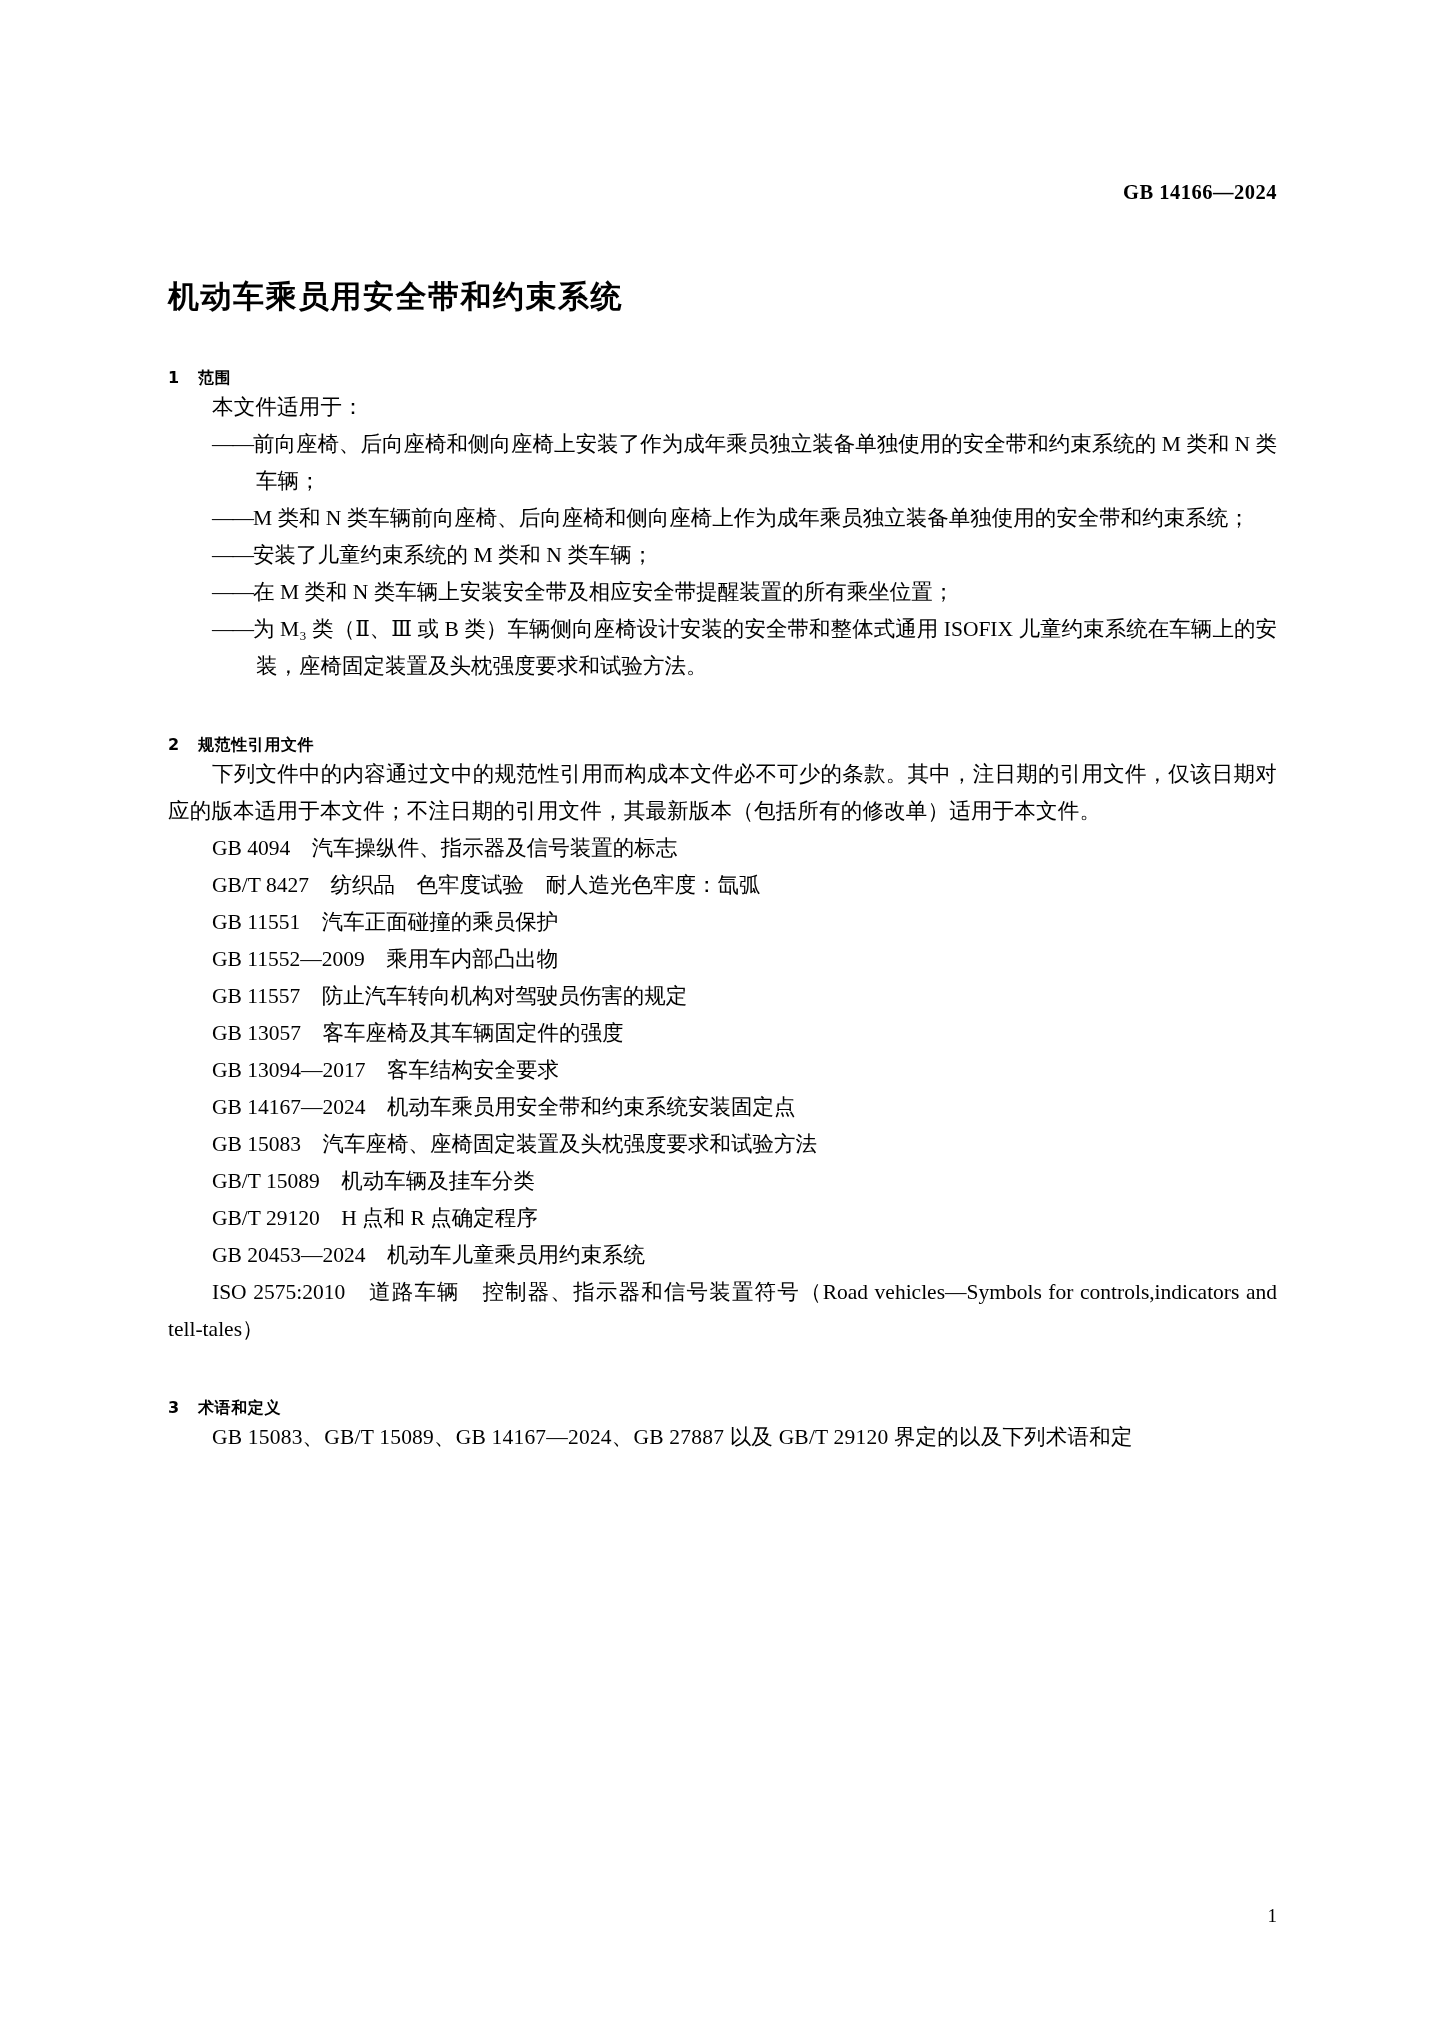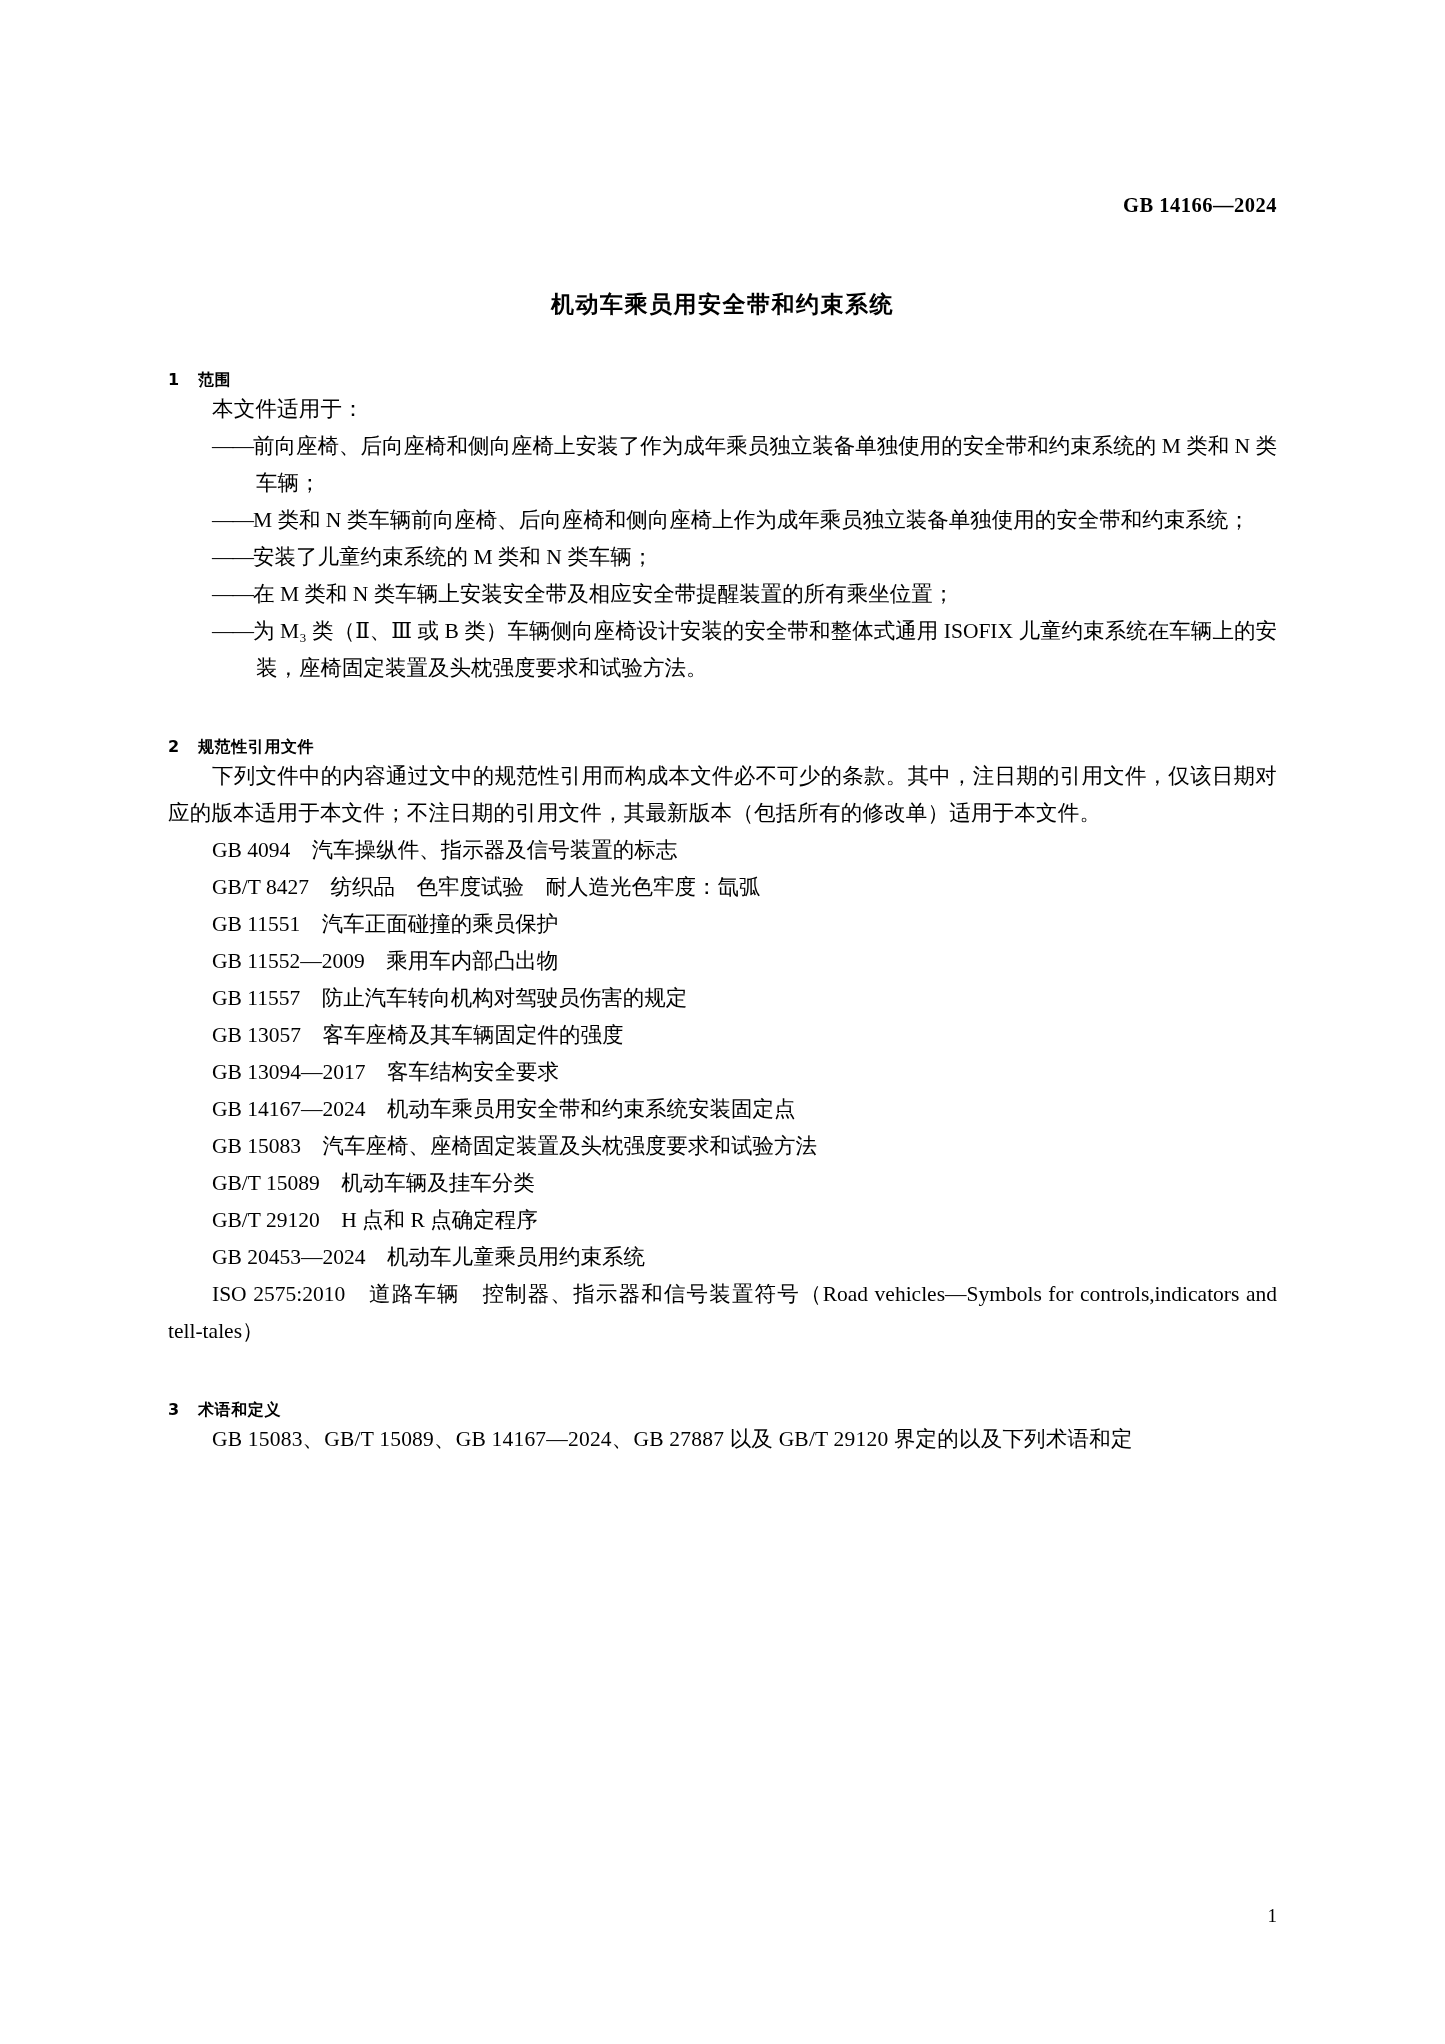--- a/index.html
+++ b/index.html
@@ -19,34 +19,34 @@
     position: relative;
     width: 1445px;
     height: 2044px;
     box-sizing: border-box;
     padding: 0;
   }
   .content {
     position: absolute;
     left: 168px;
     right: 168px;
-    top: 16px;
+    top: 3px;
     width: 1109px;
   }
   .header-code {
     text-align: right;
     font-family: "Liberation Serif", serif;
     font-size: 20.5px;
     letter-spacing: 0.5px;
     margin-top: 178px;
     font-weight: bold;
   }
   .doc-title {
-    text-align: center;
-    font-size: 23px;
+    text-align: left;
+    font-size: 31px;
     font-weight: bold;
     letter-spacing: 1.5px;
     margin-top: 72px;
     font-family: "DejaVu Sans", "Liberation Sans", sans-serif;
   }
   .clause-head {
     font-size: 16px;
     font-weight: bold;
     font-family: "DejaVu Sans", "Liberation Sans", sans-serif;
     margin-top: 50px;

